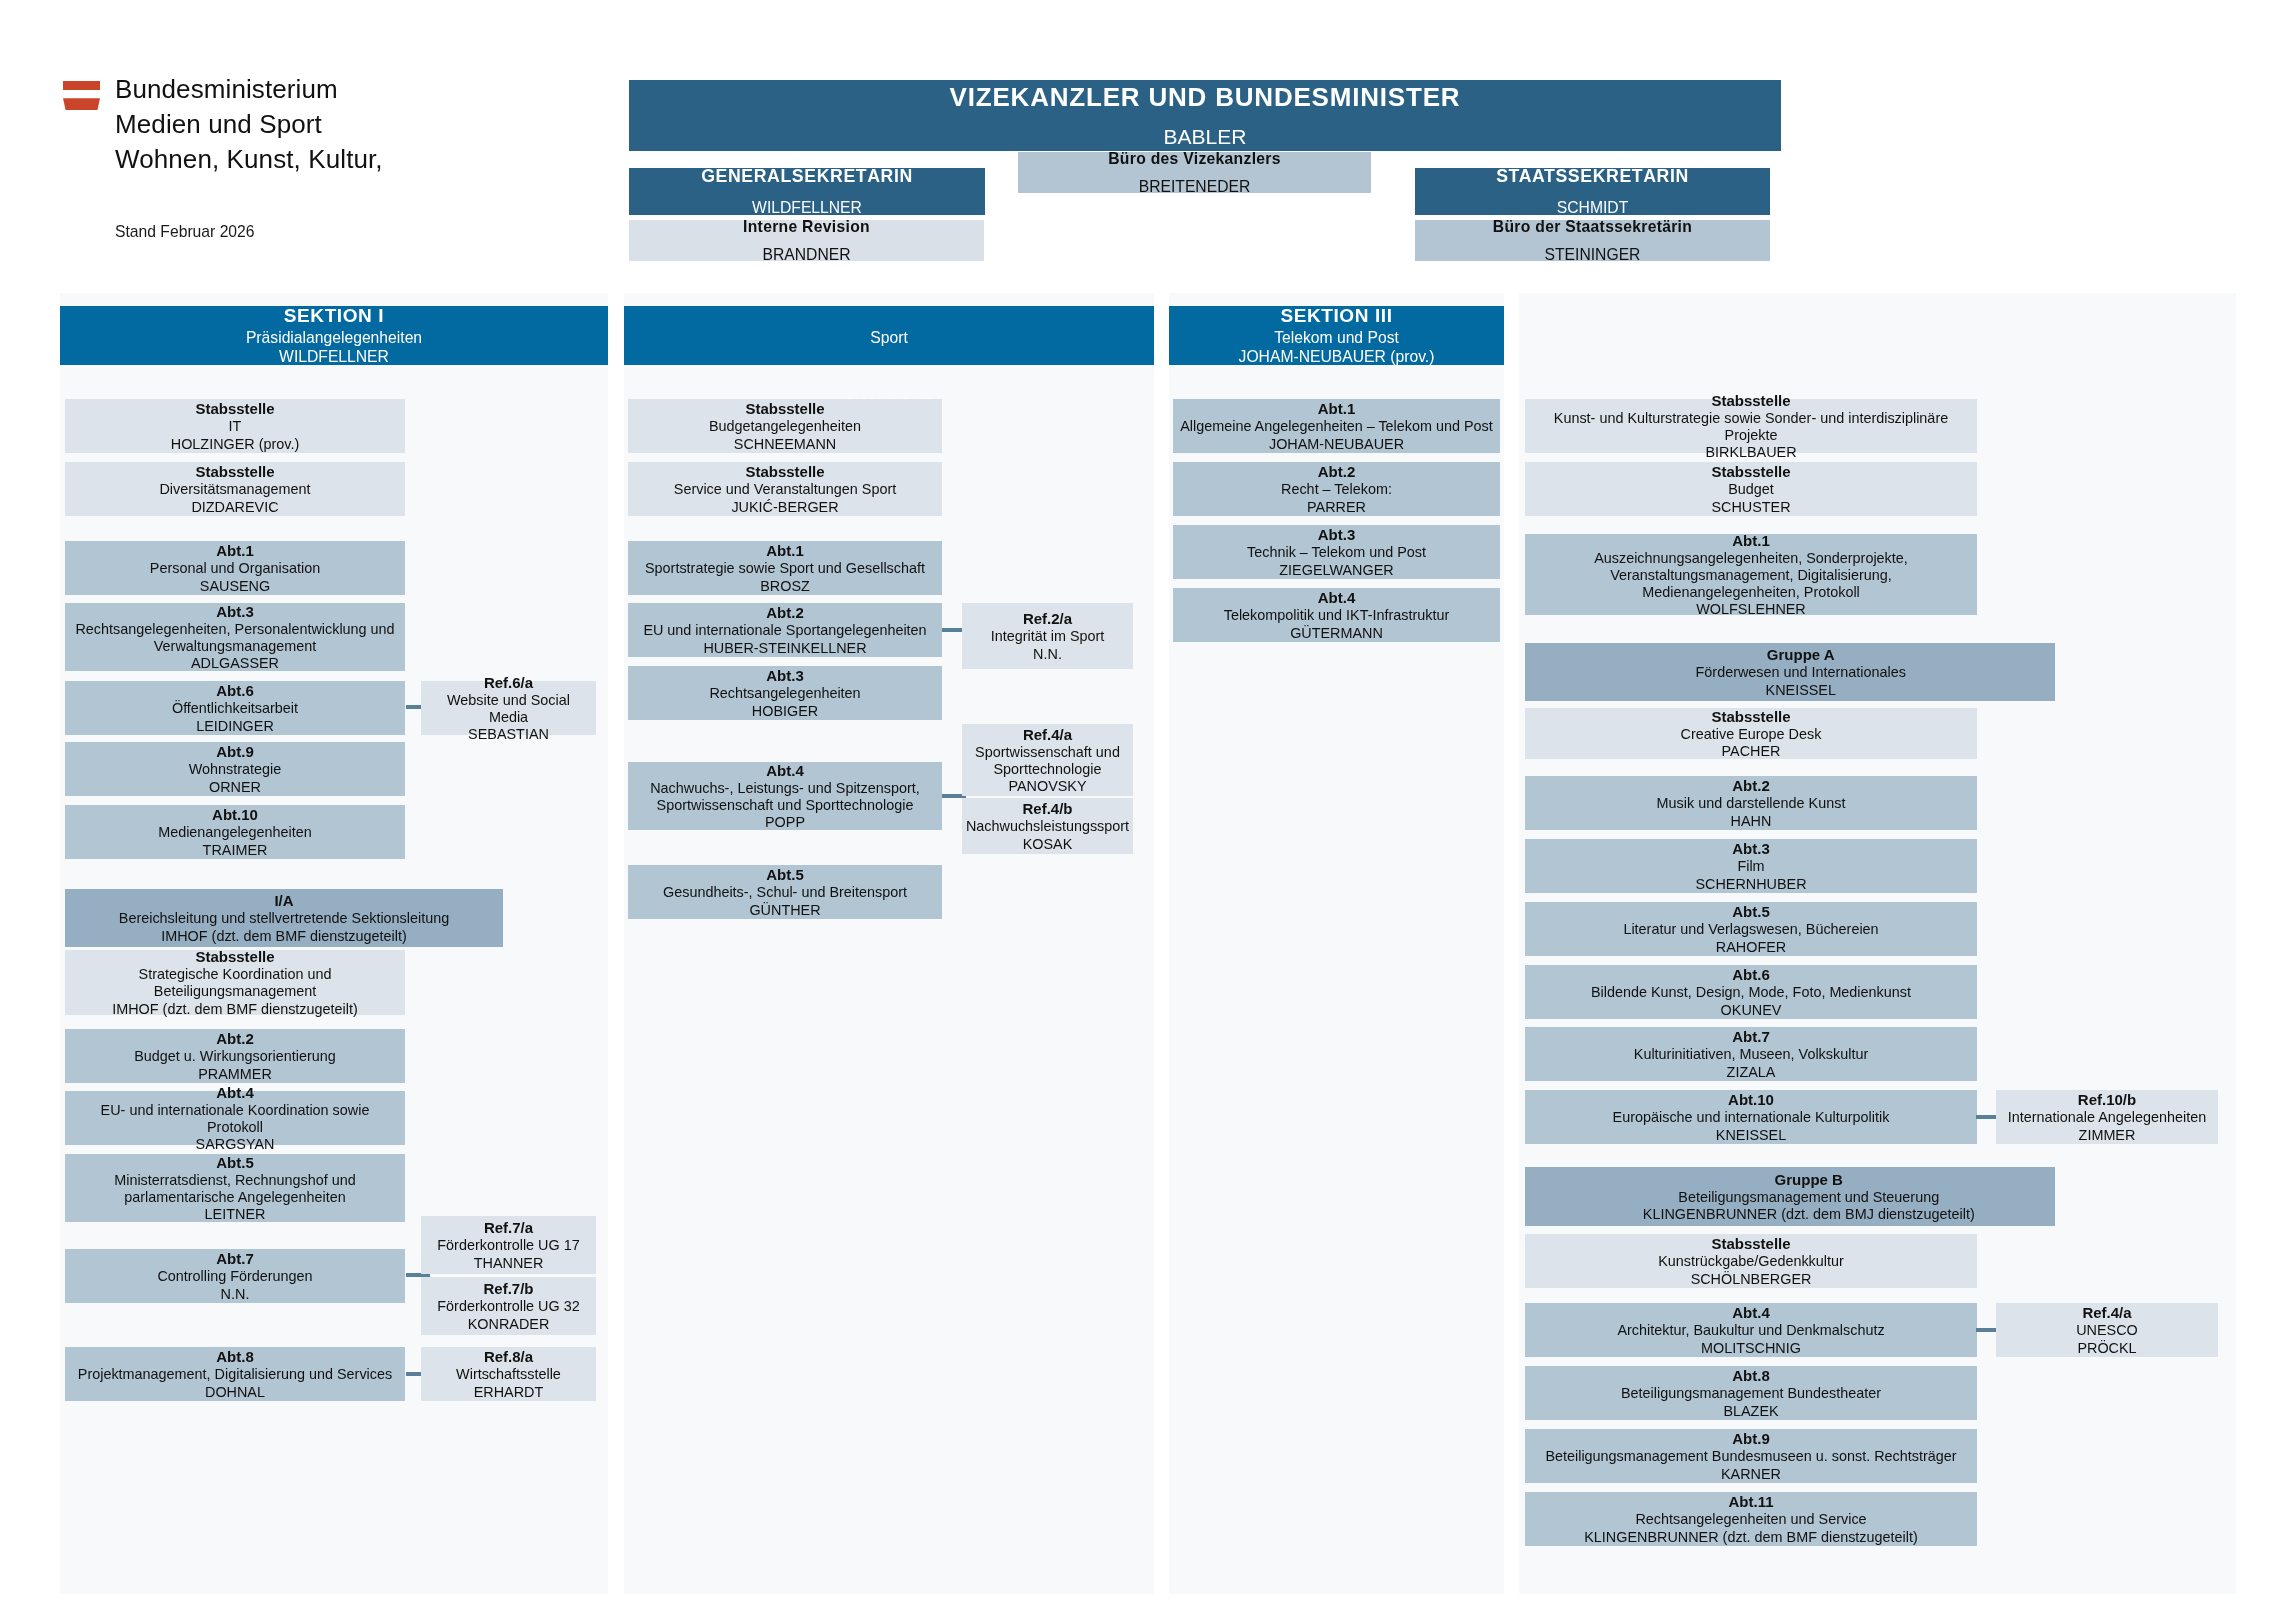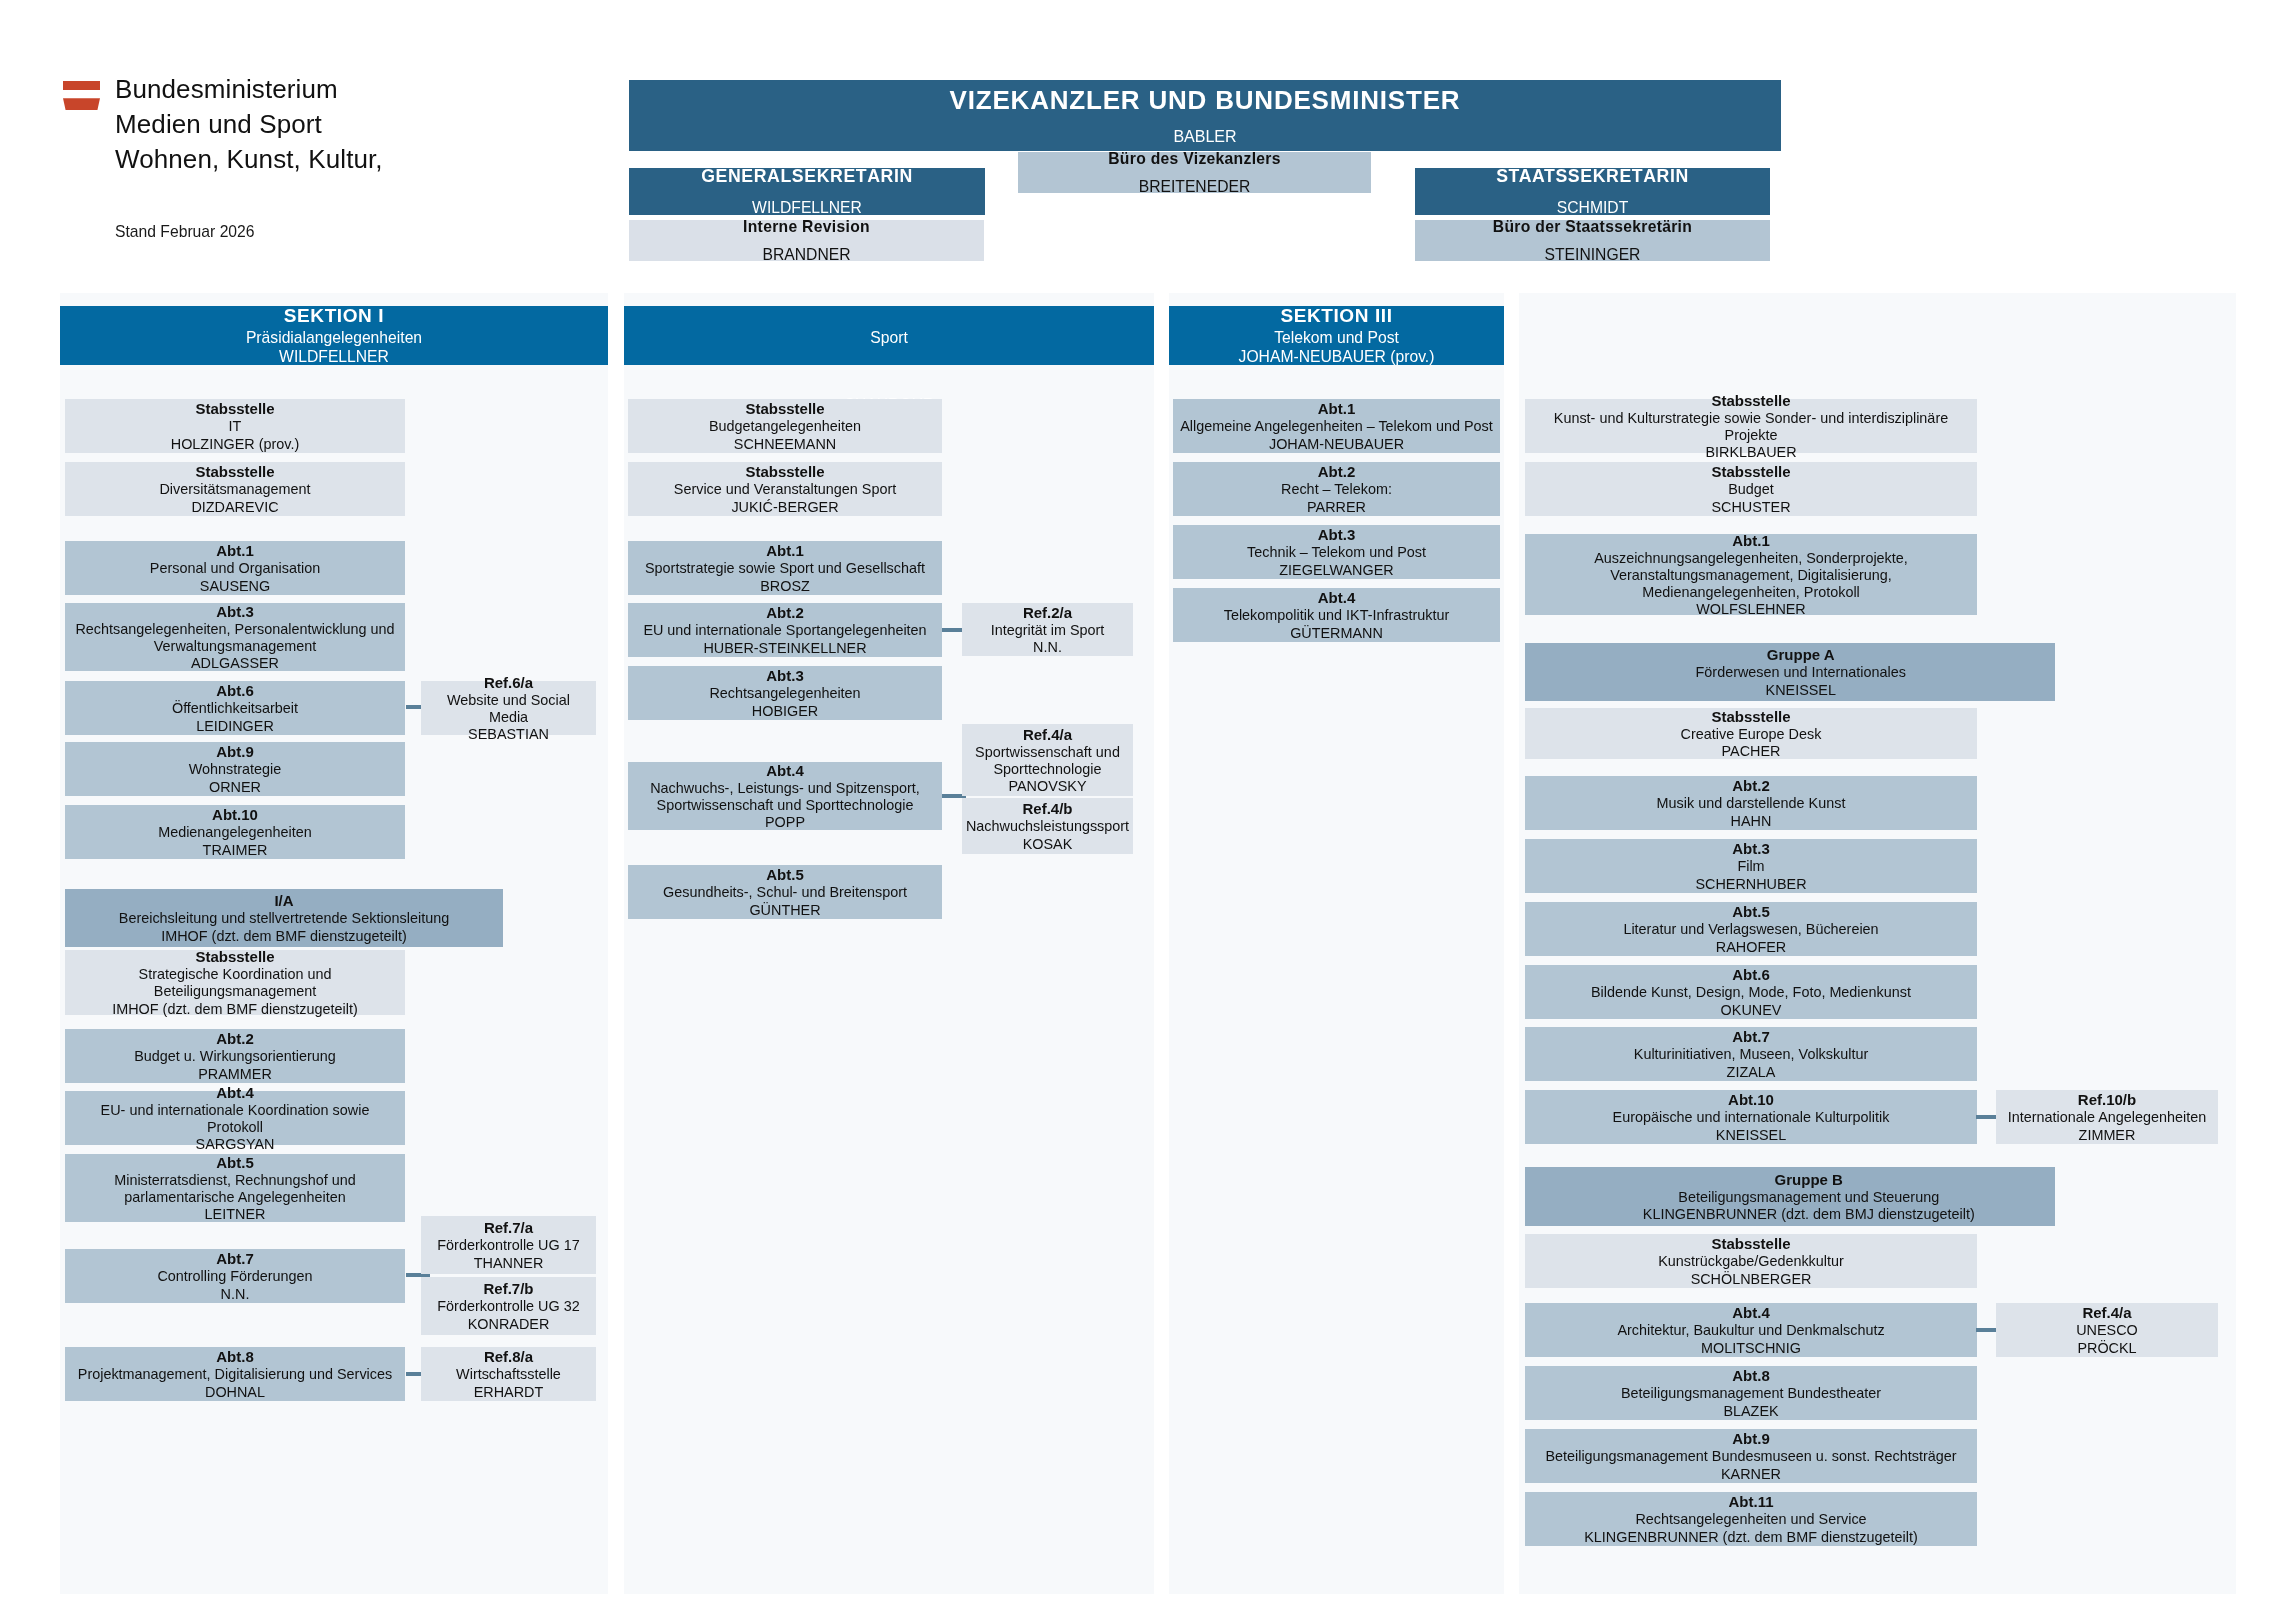--- a/index.html
+++ b/index.html
@@ -25,21 +25,21 @@
 
   
   .box { position: absolute; display: flex; flex-direction: column;
     align-items: center; justify-content: center; text-align: center;
     padding: 5.2px 9.2px; gap: 8px; }
   .box .ttl { font-weight: 700; letter-spacing: 0.3px; }
   .box .nm  { font-weight: 400; }
 
   .lvl-minister { background: #2a6185; color: #ffffff; }
   .lvl-minister .ttl { font-size: 26px; letter-spacing: 0.8px; }
-  .lvl-minister .nm { font-size: 16px; margin-top: 3.9px; }
+  .lvl-minister .nm { font-size: 21px; margin-top: 3.9px; }
 
   .lvl-sek { background: #2a6185; color: #ffffff; }
   .lvl-sek .ttl { font-size: 17.7px; letter-spacing: 0.6px; }
   .lvl-sek .nm { font-size: 15.7px; margin-top: 3.3px; }
 
   .lvl-buero { background: #b3c5d3; color: #111; }
   .lvl-buero .ttl { font-size: 15.7px; }
   .lvl-buero .nm { font-size: 15.7px; margin-top: 2px; }
 
   .lvl-revision { background: #dae0e8; color: #111; }
@@ -266,21 +266,21 @@
     <div class="sub">Nachwuchs-, Leistungs- und Spitzensport, Sportwissenschaft und Sporttechnologie</div>
     <div class="nm">POPP</div>
   </div>
   <div class="unit t-abt" style="left:628px; top:865px; width:314px; height:54px;">
     <div class="ttl">Abt.5</div>
     <div class="sub">Gesundheits-, Schul- und Breitensport</div>
     <div class="nm">GÜNTHER</div>
   </div>
 
   <div class="connector" style="left:942px; top:628px; width:23.6px;"></div>
-  <div class="unit t-ref" style="left:962px; top:603px; width:171px; height:53px;">
+  <div class="unit t-ref" style="left:962px; top:603px; width:171px; height:66px;">
     <div class="ttl">Ref.2/a</div>
     <div class="sub">Integrität im Sport</div>
     <div class="nm">N.N.</div>
   </div>
 
   <div class="connector" style="left:942px; top:794px; width:23.6px;"></div>
   <div class="unit t-ref" style="left:962px; top:724px; width:171px; height:72px;">
     <div class="ttl">Ref.4/a</div>
     <div class="sub">Sportwissenschaft und Sporttechnologie</div>
     <div class="nm">PANOVSKY</div>

